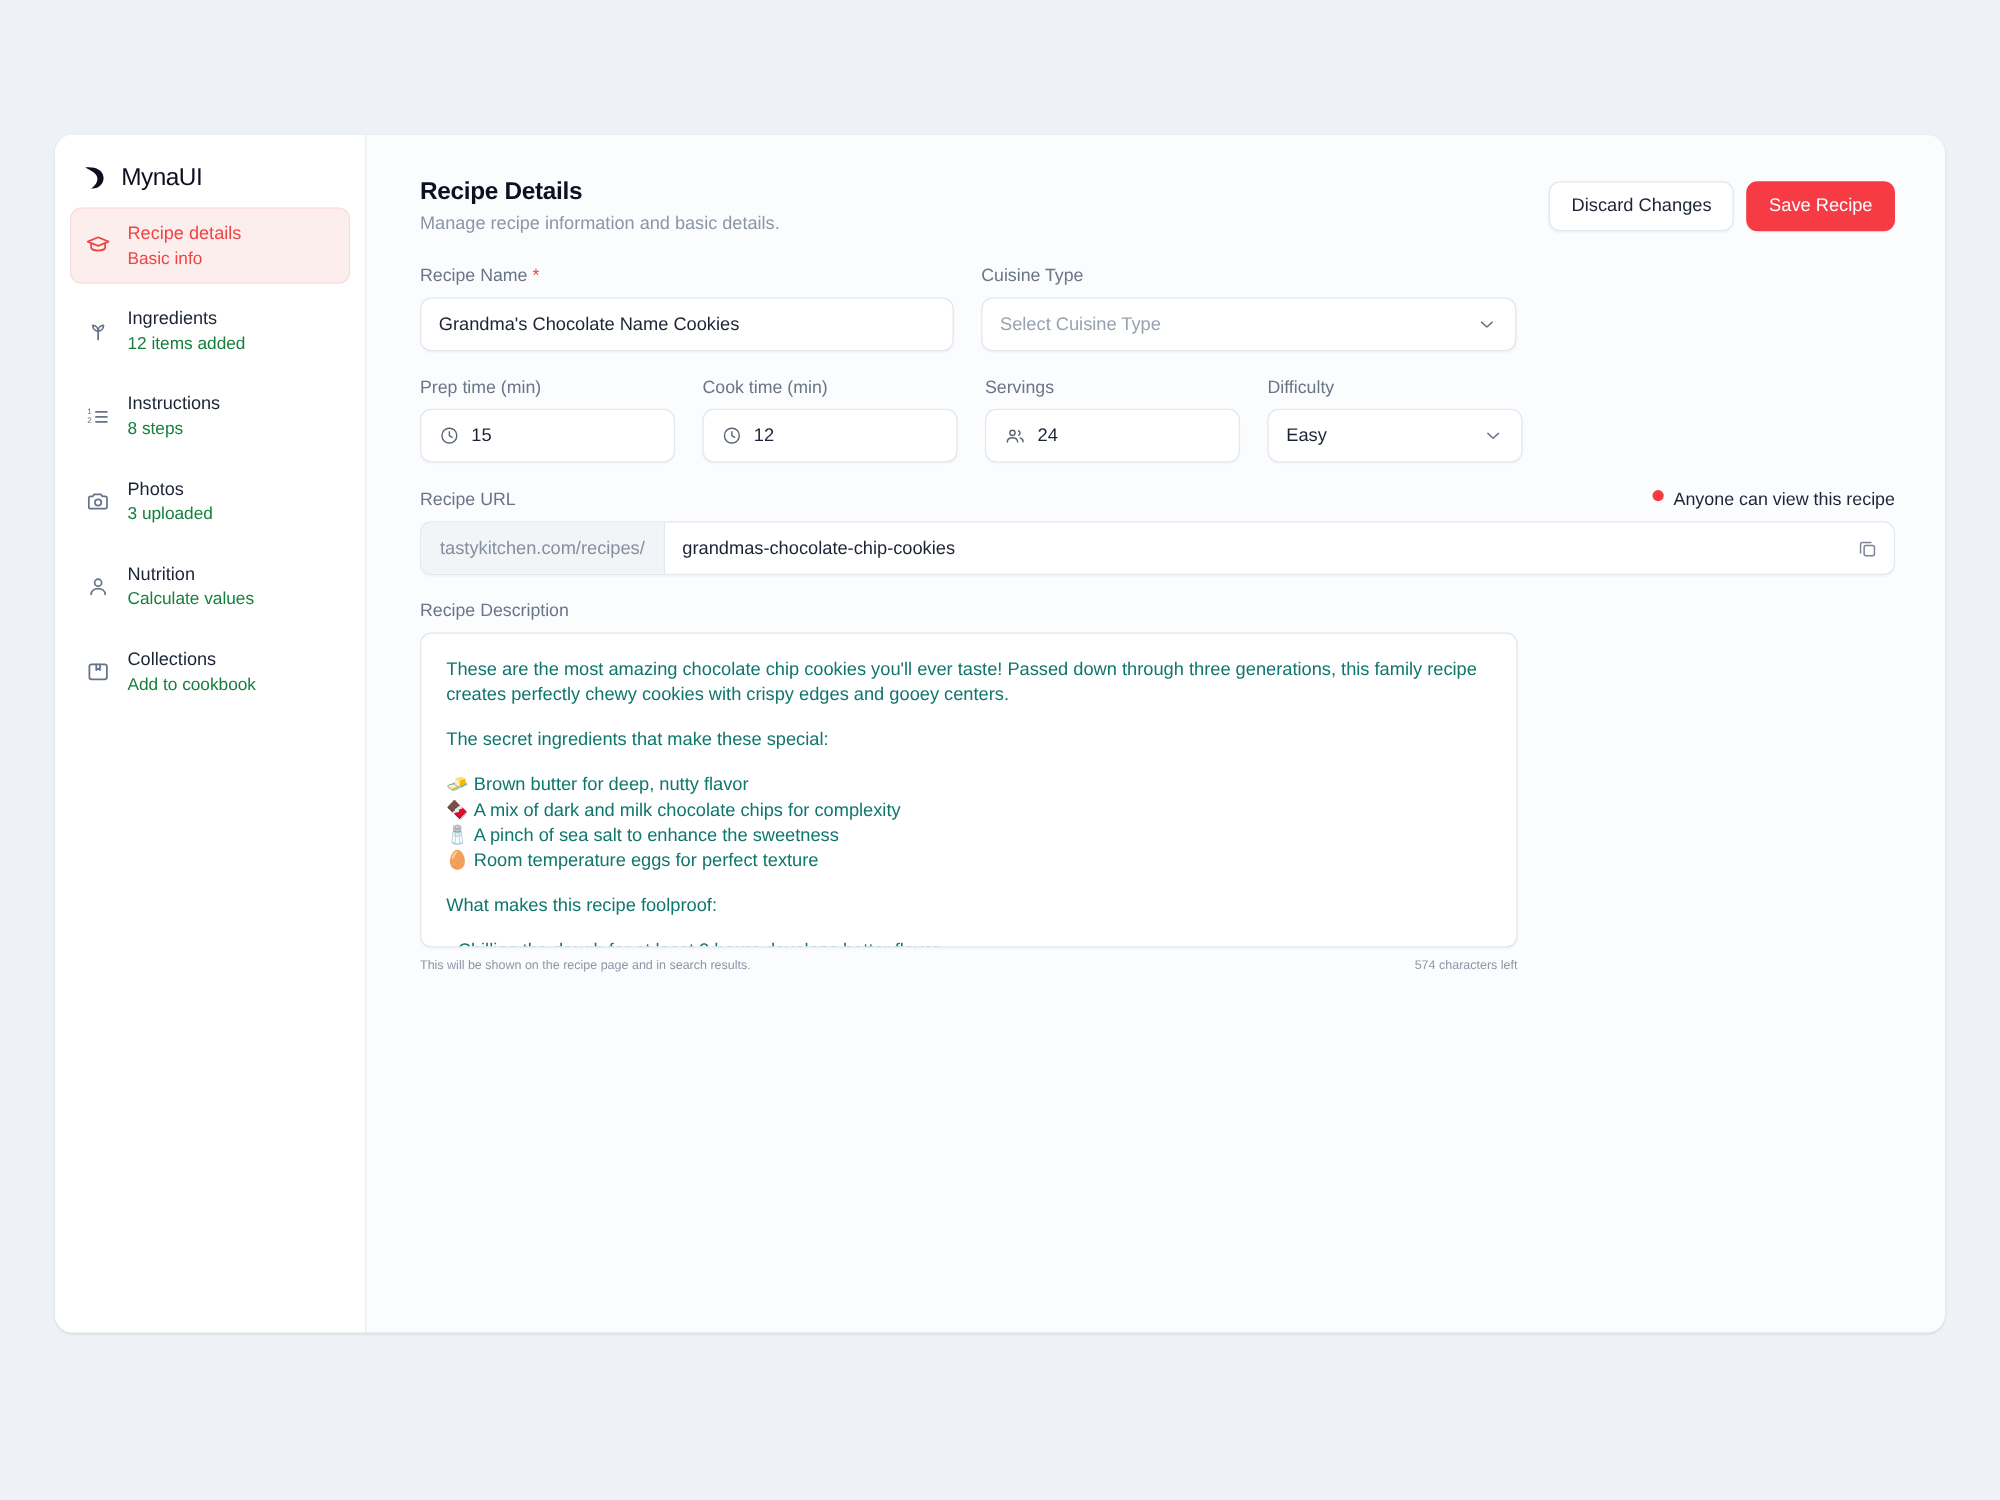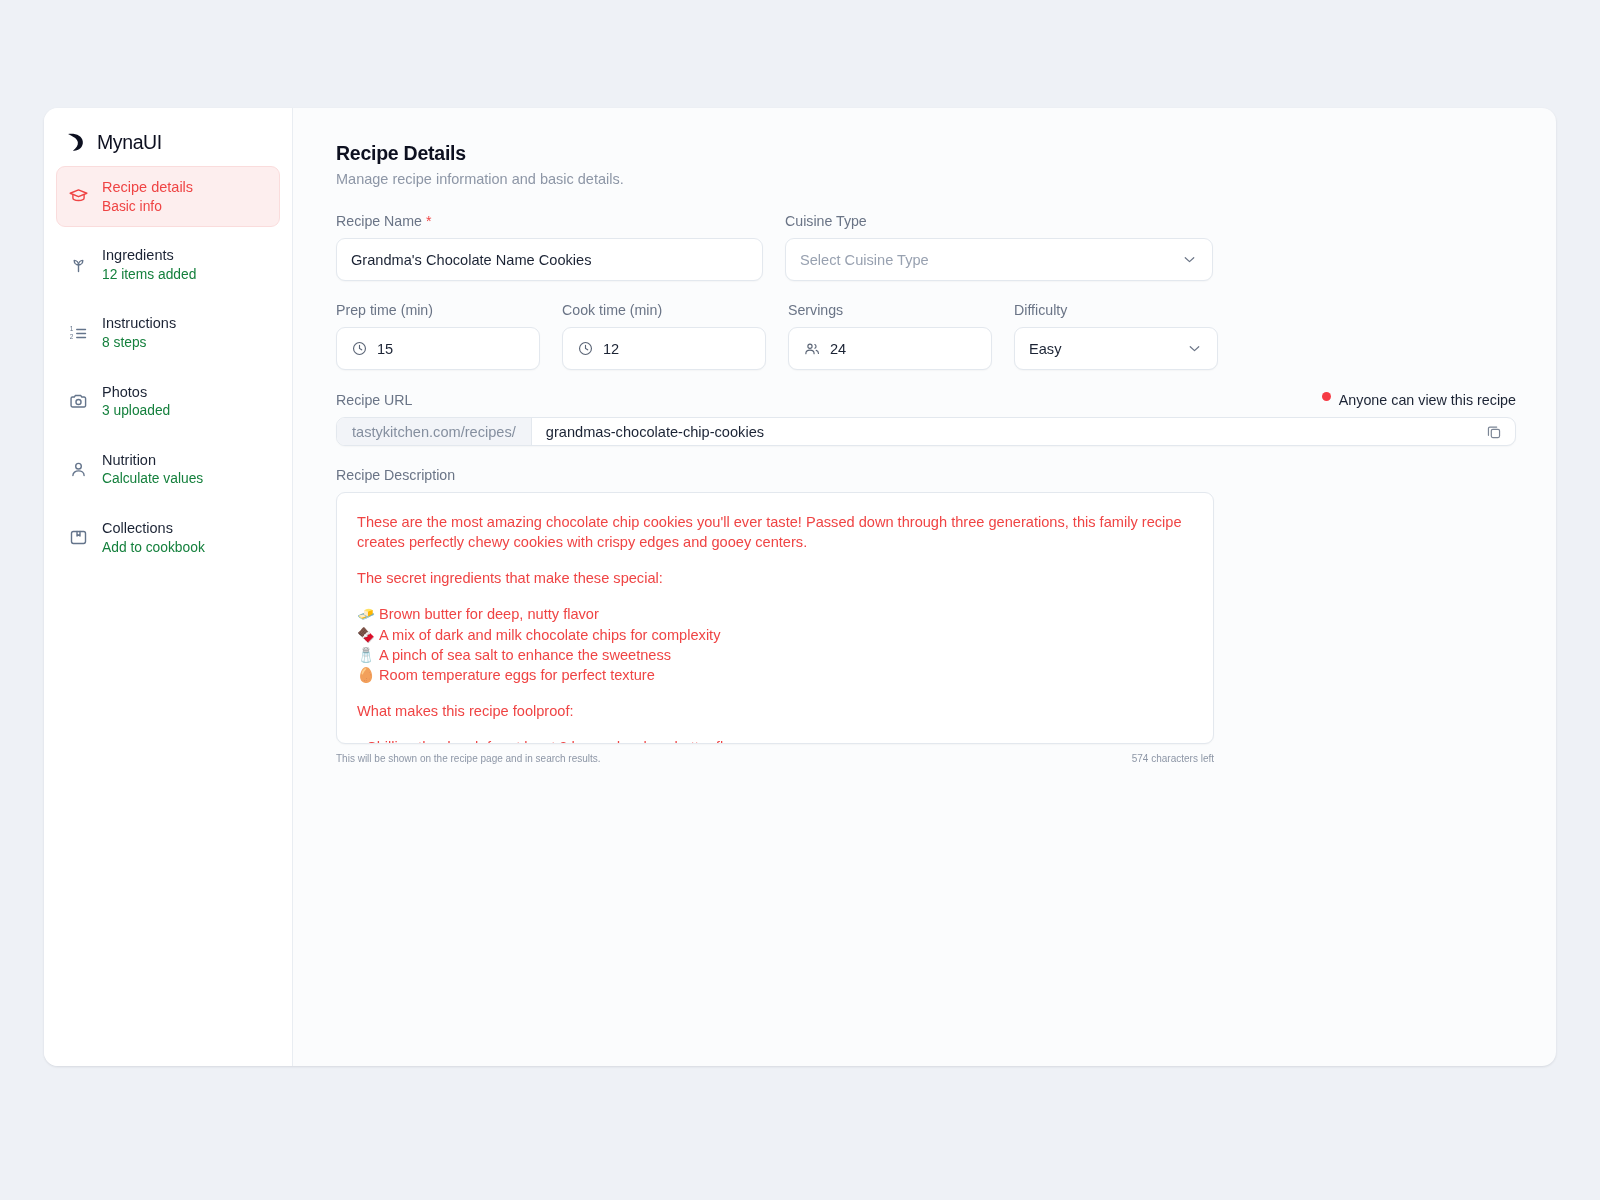--- a/index.html
+++ b/index.html
@@ -131,21 +131,21 @@
   .w-q3 { width: 204px; }
   .w-q4 { width: 204px; }
 
   .url-block { margin-top: 22px; }
   .url-head { display:flex; align-items:center; justify-content:space-between; margin-bottom: 9px; }
   .vis { display:flex; align-items:flex-start; gap: 8px; font-size: 14.3px; color:#1b2334; }
   .dot { width: 9px; height: 9px; border-radius: 50%; background: #f63b45; display:block; }
   .url-row {
     display: flex; align-items: stretch;
     border: 1px solid #e3e8ee; border-radius: 9px; background: #fff;
-    height: 29px; overflow: hidden;
+    height: 43px; overflow: hidden;
     box-shadow: 0 1px 1.5px rgba(16,24,40,.03);
   }
   .url-prefix {
     background: #f2f4f8;
     border-right: 1px solid #e3e8ee;
     display: flex; align-items: center;
     padding: 0 15px;
     font-size: 14.6px; color: #858f9f;
     white-space: nowrap;
   }
@@ -156,21 +156,21 @@
   .url-copy {
     display:flex; align-items:center; justify-content:center;
     width: 42px; color:#7b8595; cursor:pointer;
   }
 
   .desc-block { margin-top: 21px; }
   .textarea {
     border: 1px solid #e3e8ee; border-radius: 9px; background:#fff;
     height: 252px; overflow: hidden;
     padding: 19px 20px 0 20px;
-    font-size: 14.6px; color:#ef4444; line-height: 1.38;
+    font-size: 14.6px; color:#0f766e; line-height: 1.38;
     box-shadow: 0 1px 1.5px rgba(16,24,40,.03);
     width: 878px;
   }
   .textarea p { margin: 0; }
   .textarea .gap { height: 16px; }
   .bul { display:flex; gap: 7px; }
   .bul .em { width: 15px; flex:0 0 15px; }
   .desc-foot {
     display:flex; justify-content:space-between; margin-top: 9px;
     font-size: 10px; color: #8d96a6;
@@ -279,20 +279,24 @@
 
     </nav>
   </aside>
 
   <section class="main">
 
     <div class="head-row">
       <div>
         <div class="page-title">Recipe Details</div>
         <div class="page-sub">Manage recipe information and basic details.</div>
+      </div>
+      <div class="head-actions">
+        <button class="btn">Discard Changes</button>
+        <button class="btn btn-primary">Save Recipe</button>
       </div>
     </div>
 
     <div class="form">
 
       <div class="row">
         <div class="field w-name">
           <label class="label">
             <span>Recipe Name</span>
             <span class="req">*</span>

